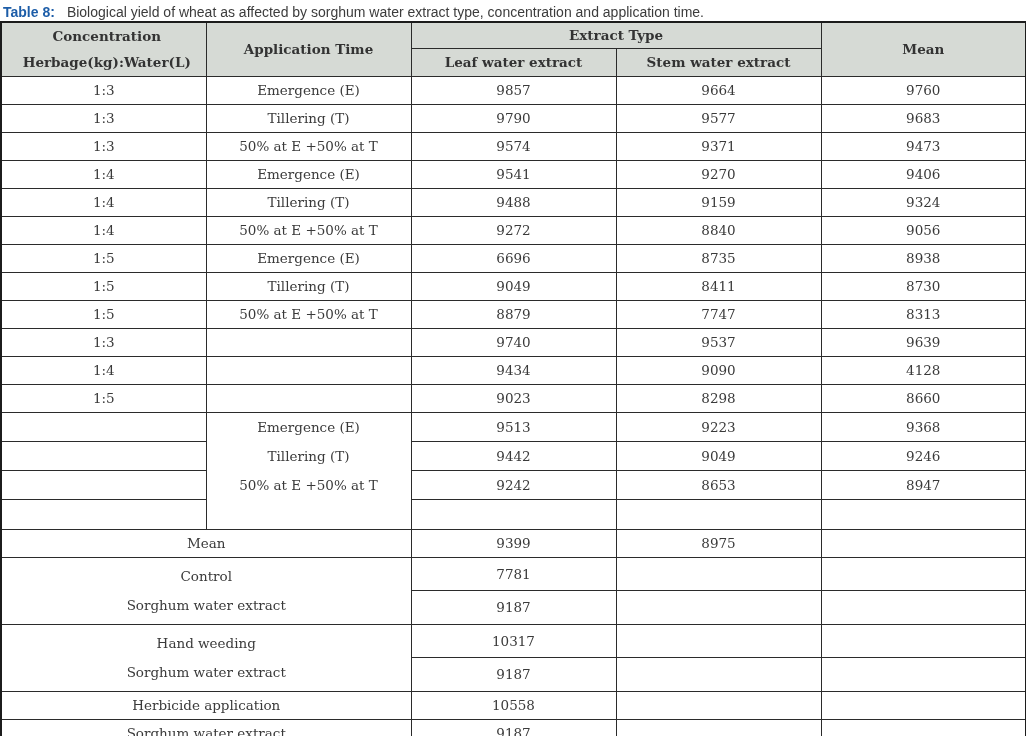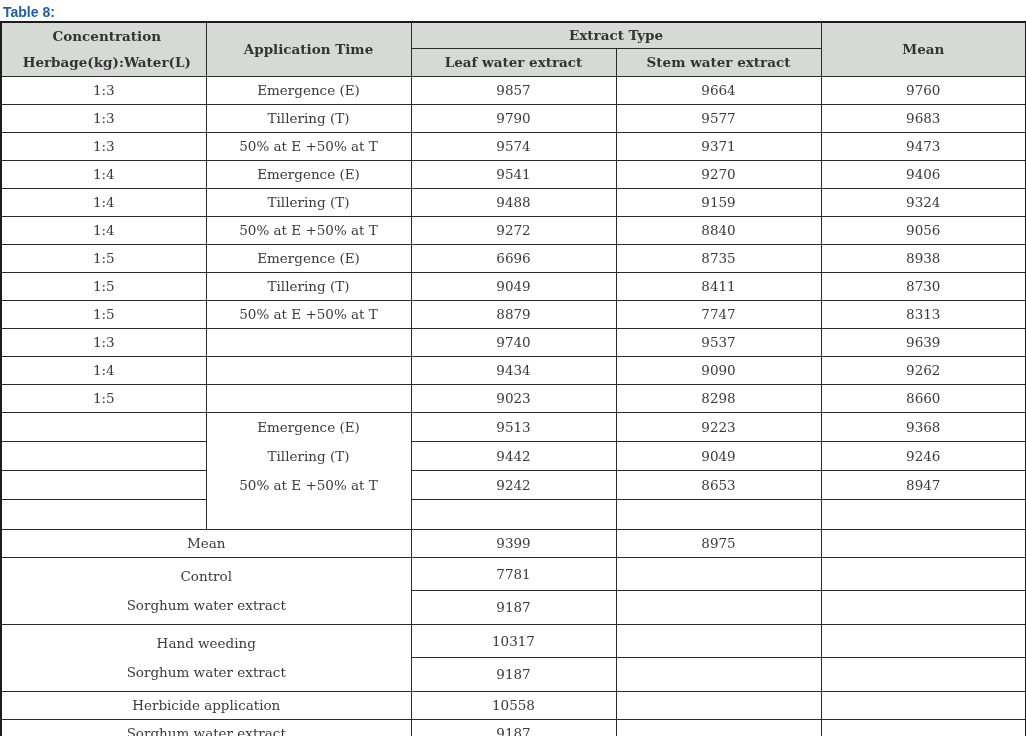--- a/index.html
+++ b/index.html
@@ -53,20 +53,21 @@
   td.pair-label .slot{
     height:29px;display:flex;align-items:center;justify-content:center;
   }
 </style>
 </head>
 <body>
 
 <div class="page">
   <div class="title-row">
     <span class="title-label">Table 8:</span>
+    <span class="title-text">Biological yield of wheat as affected by sorghum water extract type, concentration and application time.</span>
   </div>
 
   <table>
     <colgroup>
         <col>
         <col>
         <col>
         <col>
         <col>
       </colgroup>
@@ -154,21 +155,21 @@
           <td></td>
           <td>9740</td>
           <td>9537</td>
           <td>9639</td>
         </tr>
         <tr>
           <td>1:4</td>
           <td></td>
           <td>9434</td>
           <td>9090</td>
-          <td>9262</td>
+          <td>4128</td>
         </tr>
         <tr>
           <td>1:5</td>
           <td></td>
           <td>9023</td>
           <td>8298</td>
           <td>8660</td>
         </tr>
         <tr>
           <td></td>

